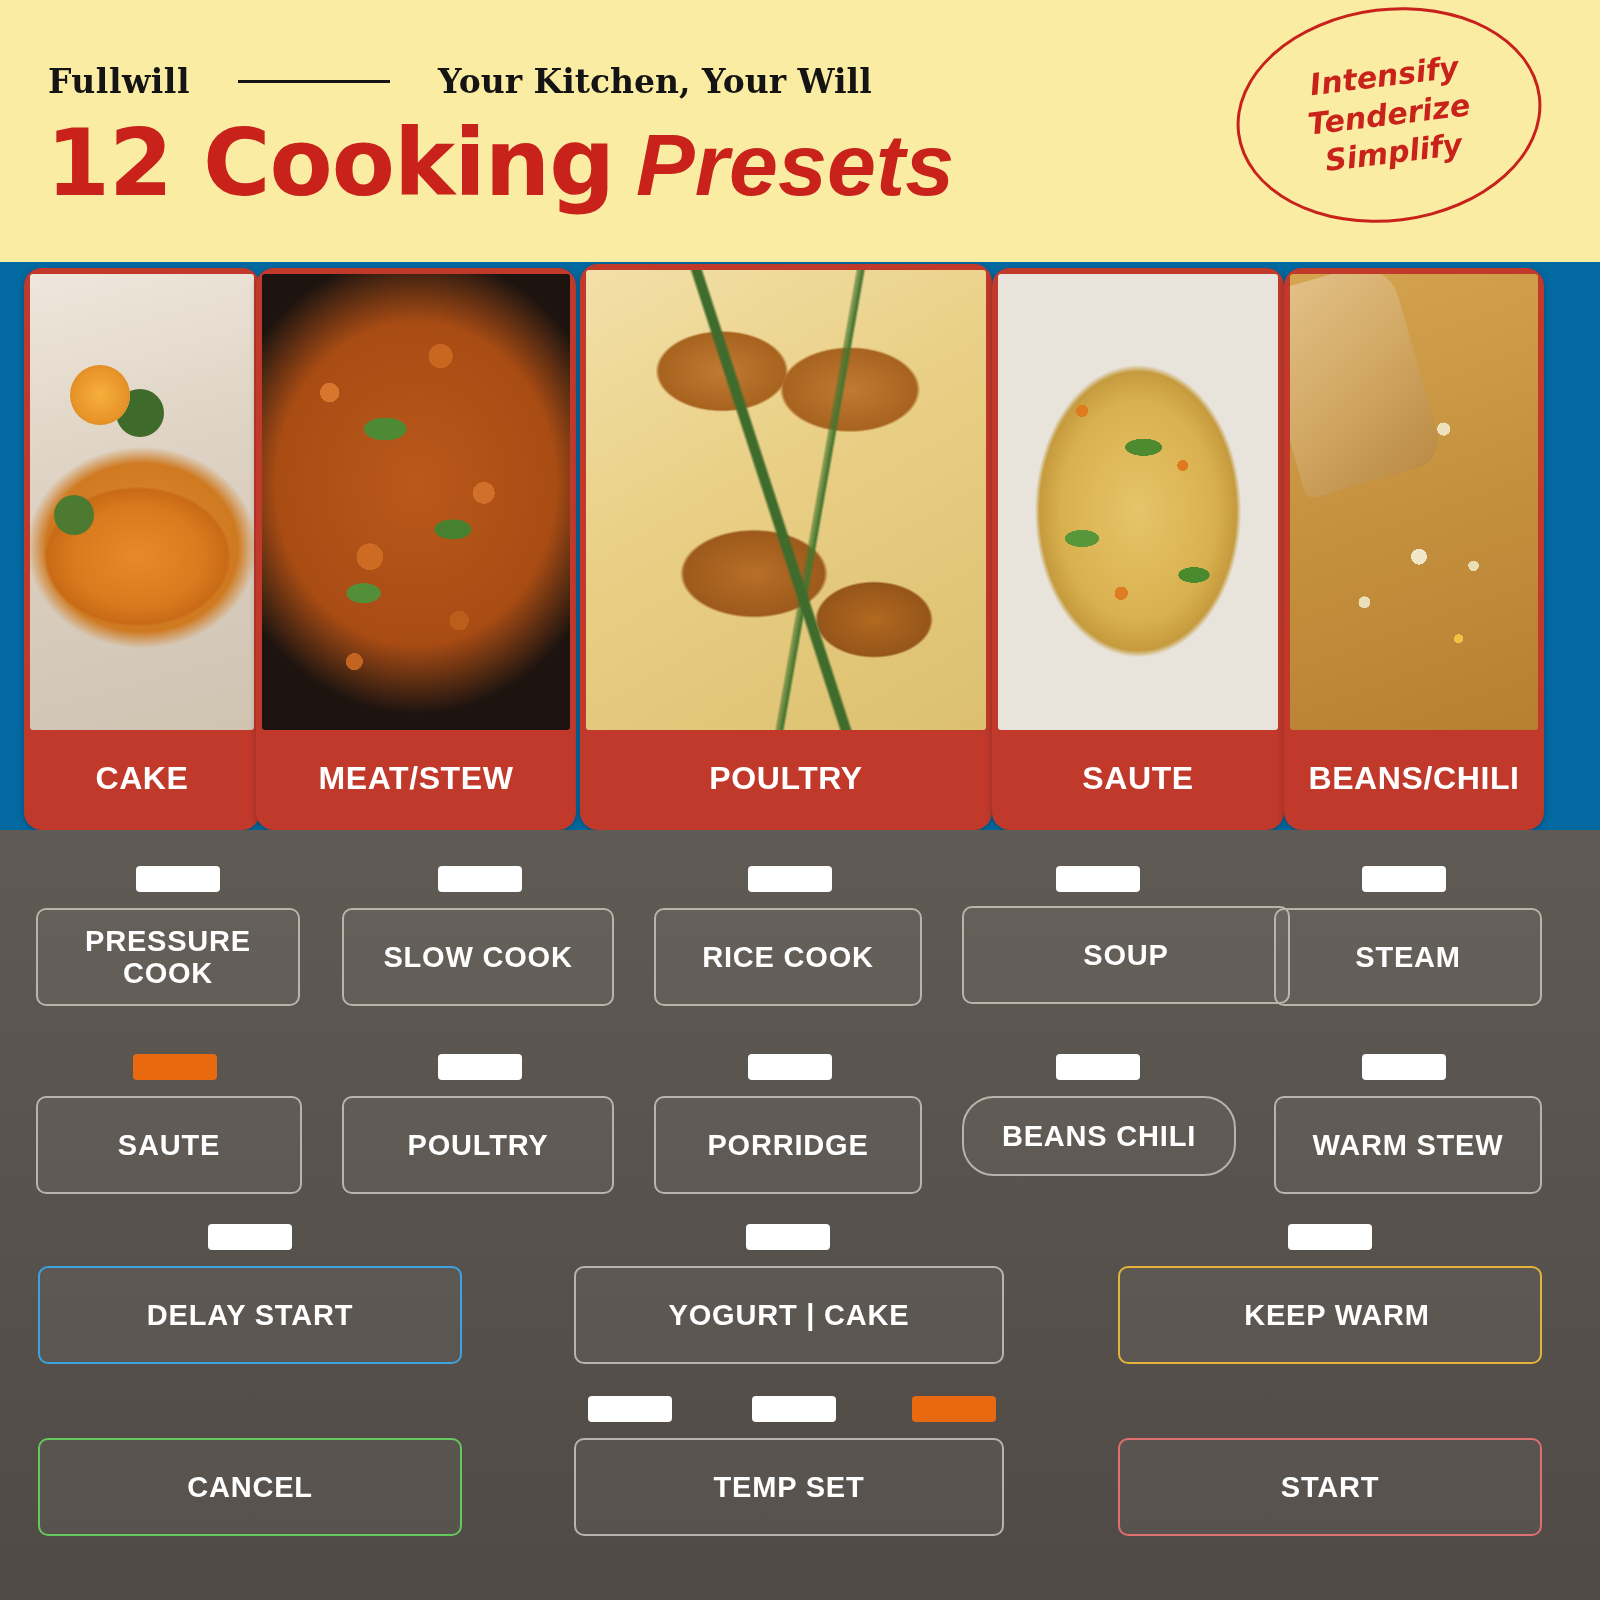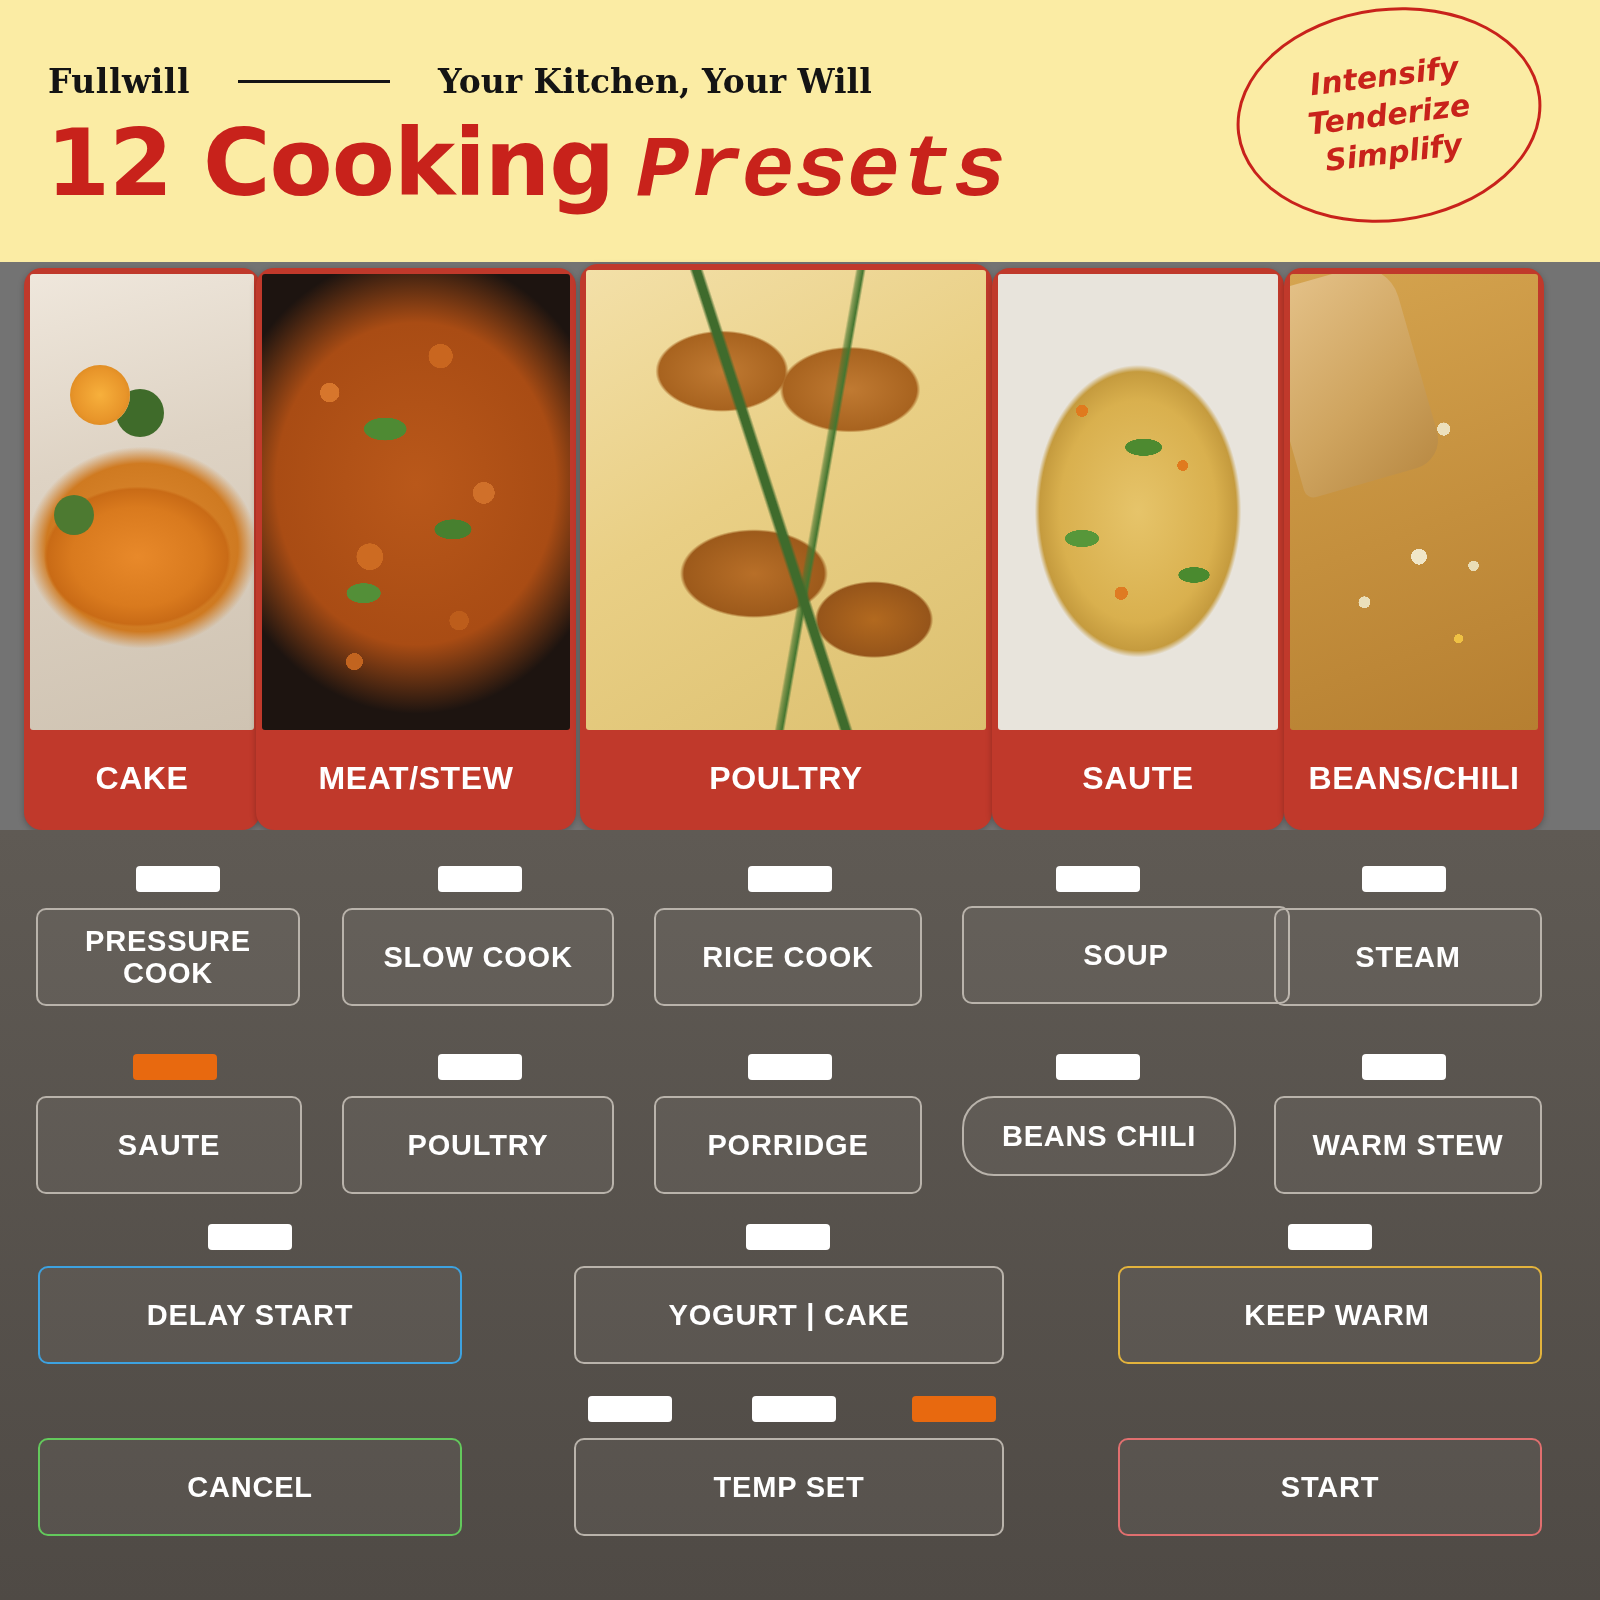--- a/index.html
+++ b/index.html
@@ -10,21 +10,21 @@
     width: 1600px;
     height: 1600px;
     font-family: "Liberation Sans", sans-serif;
     background: #5a5550;
     overflow: hidden;
   }
   .page {
     position: relative;
     width: 1600px;
     height: 1600px;
-    background: #737373;
+    background: #0369a1;
   }
 
   
   .header {
     position: absolute;
     left: 0; top: 0;
     width: 1600px;
     height: 262px;
     background: #fbeca4;
   }
@@ -63,21 +63,21 @@
   }
   .headline .h-main {
     font-family: "DejaVu Sans", sans-serif;
     font-weight: bold;
     font-size: 92px;
     color: #c8221b;
     letter-spacing: -1px;
     line-height: 1;
   }
   .headline .h-script {
-    font-family: Liberation Mono, monospace;
+    font-family: Liberation Sans, sans-serif;
     font-style: italic;
     font-weight: bold;
     font-size: 88px;
     color: #c8221b;
     line-height: 1;
   }
   .badge {
     position: absolute;
     right: 58px; top: 8px;
     width: 300px;

